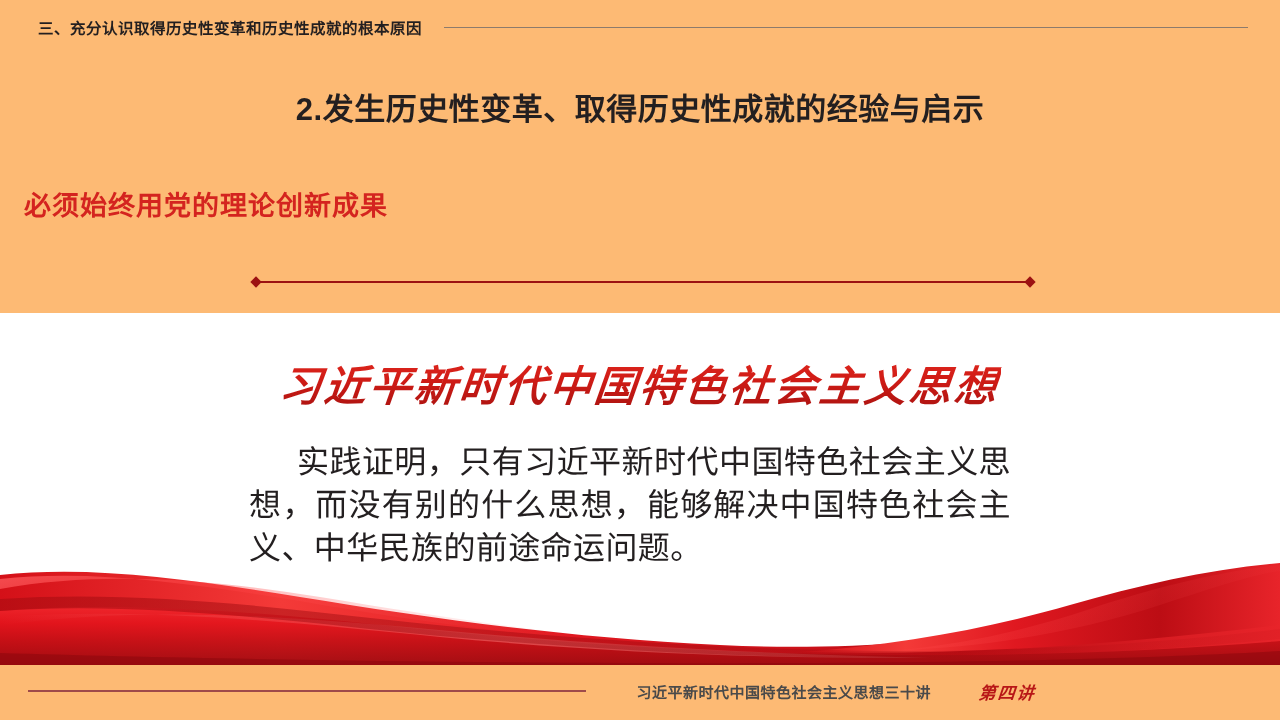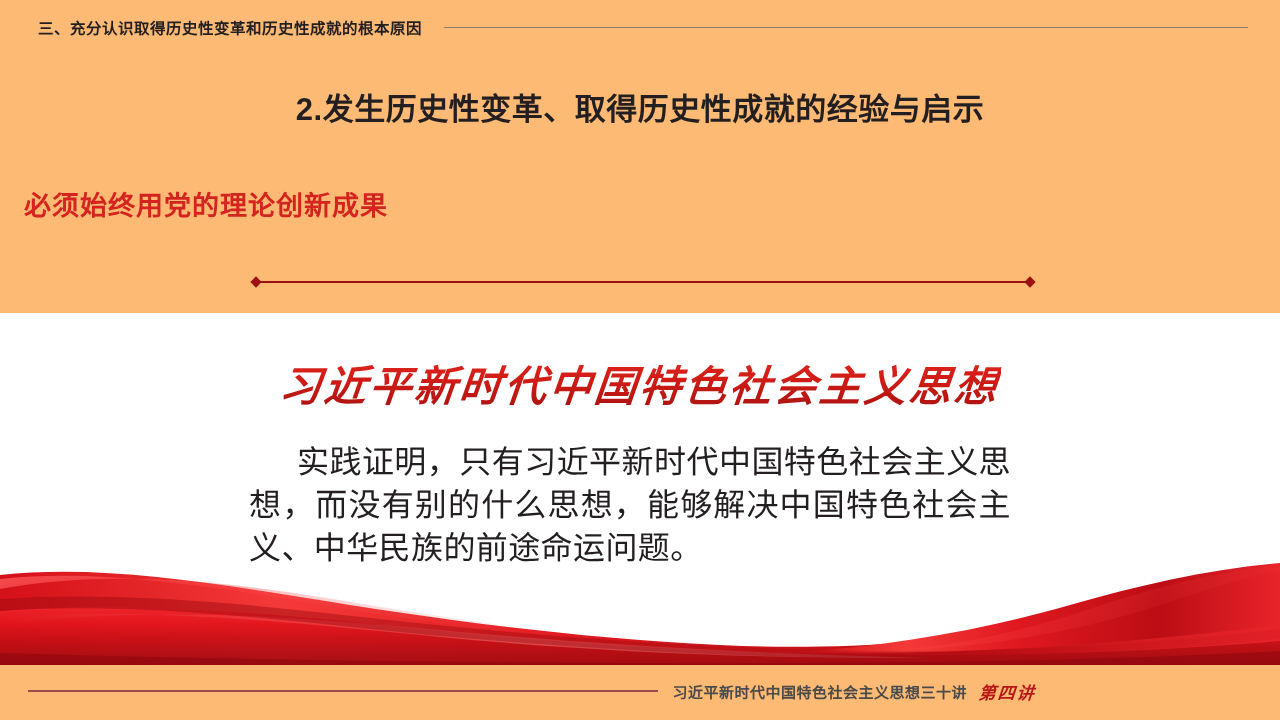--- a/index.html
+++ b/index.html
@@ -173,20 +173,21 @@
   
   .footer {
     position: absolute;
     left: 0;
     top: 678px;
     width: 1080px;
     height: 26px;
     display: flex;
     align-items: center;
     z-index: 7;
+    gap: 36px;
   }
   .footer-rule {
     margin-left: 28px;
     flex: 1;
     height: 1.5px;
     background: #9e4a4a;
   }
   .footer-title {
     margin-left: 14px;
     font-size: 15px;

